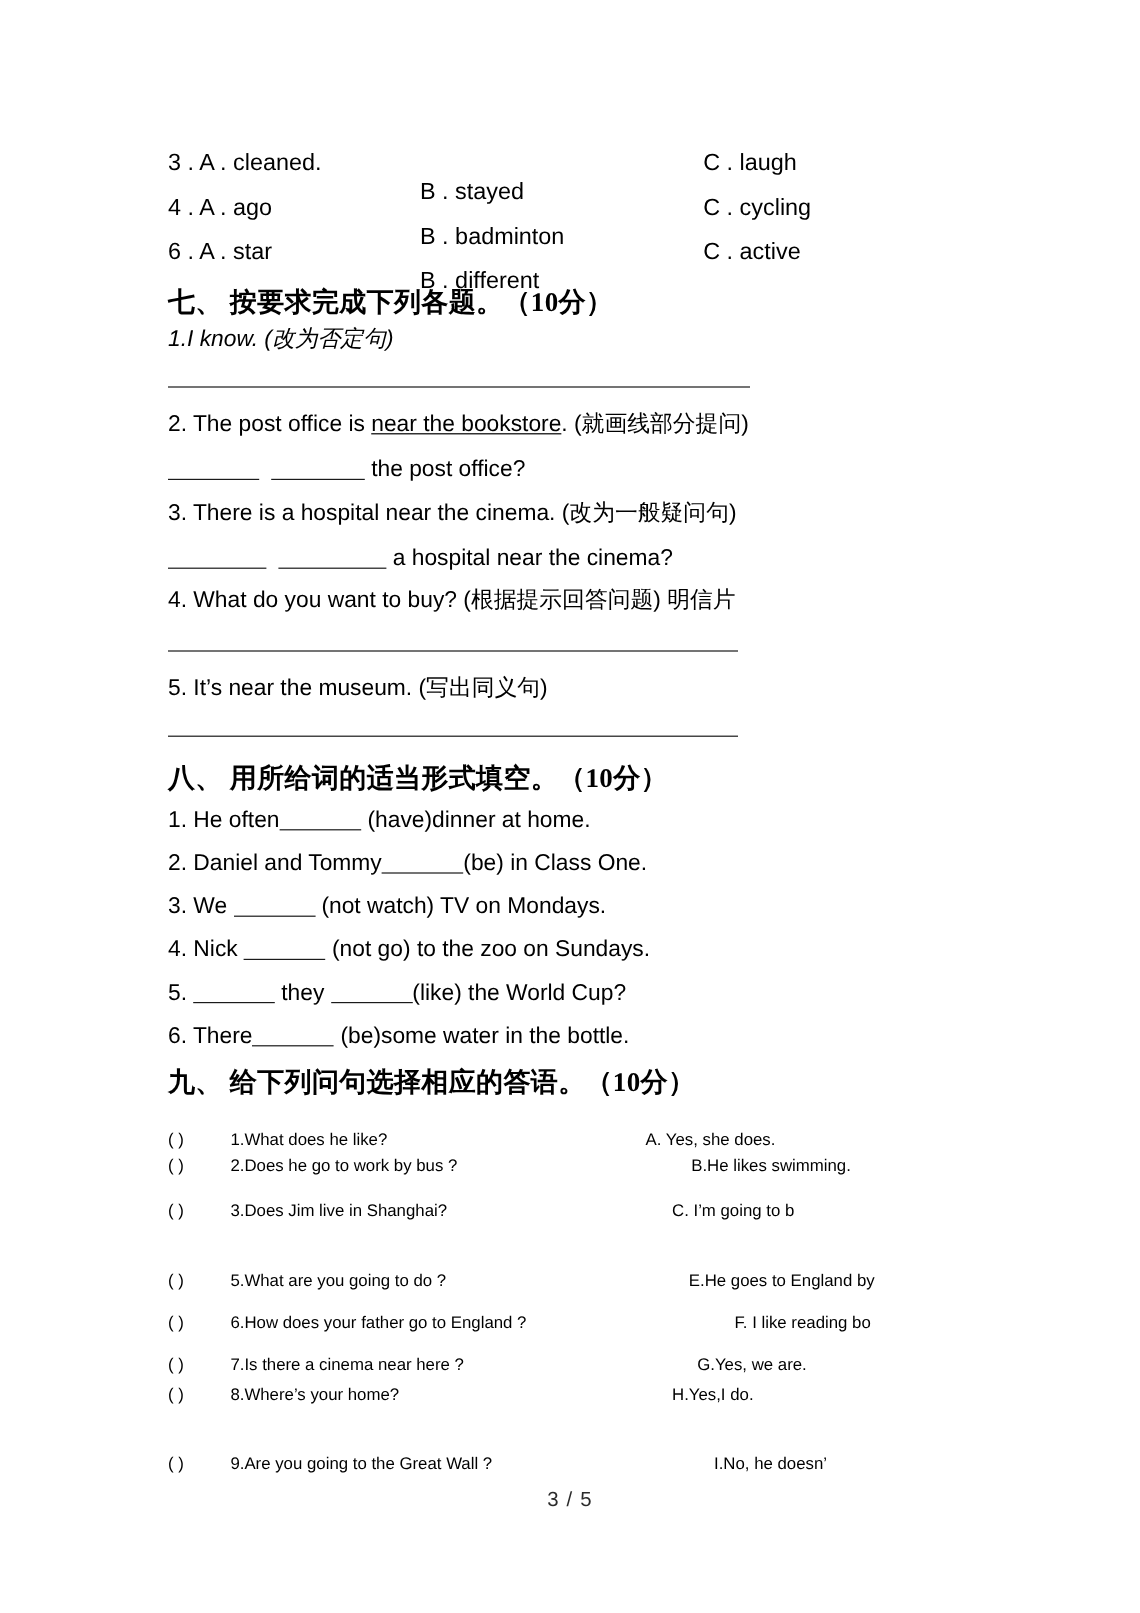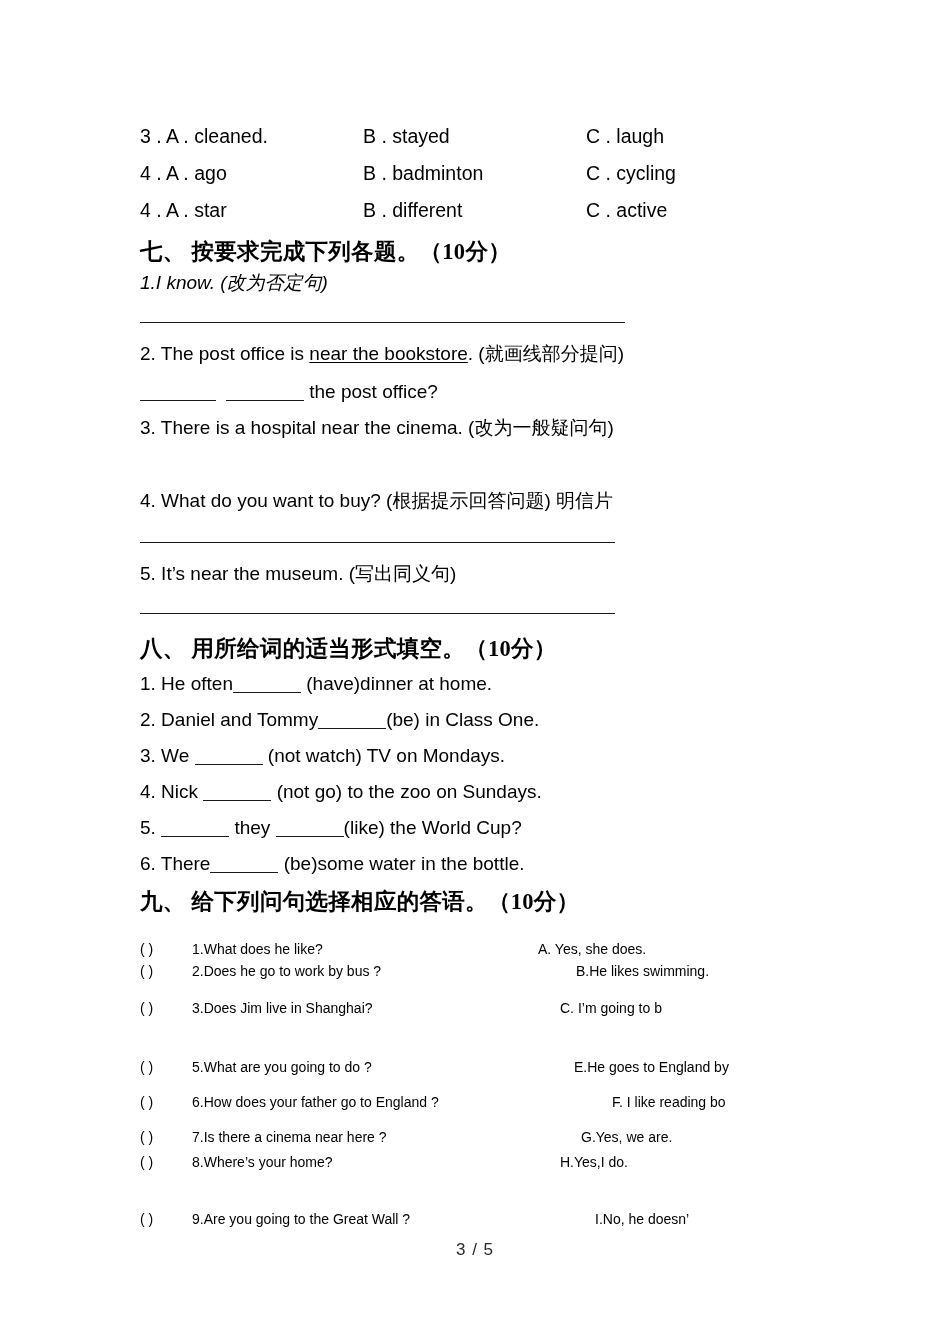--- a/index.html
+++ b/index.html
@@ -29,21 +29,21 @@
     width: 700px;
   }
   .mc-row {
     position: relative;
     height: 37px;
     font-size: 19.5px;
     line-height: 37px;
     white-space: nowrap;
   }
   .mc-a { position: absolute; left: 0px; }
-  .mc-b { position: absolute; left: 223px; }
+  .mc-b { position: absolute; left: 210px; margin-top: 24px; }
   .mc-c { position: absolute; left: 446px; }
 
   
   .sec-heading {
     position: absolute;
     left: 140px;
     font-family: "Liberation Serif", "DejaVu Serif", serif;
     font-weight: bold;
     font-size: 22.5px;
     letter-spacing: 0.3px;
@@ -112,39 +112,42 @@
       <span class="mc-a">3 . A . cleaned.</span>
       <span class="mc-b">B . stayed</span>
       <span class="mc-c">C . laugh</span>
     </div>
     <div class="mc-row">
       <span class="mc-a">4 . A . ago</span>
       <span class="mc-b">B . badminton</span>
       <span class="mc-c">C . cycling</span>
     </div>
     <div class="mc-row">
-      <span class="mc-a">4 . A . star</span>
+      <span class="mc-a">6 . A . star</span>
       <span class="mc-b">B . different</span>
       <span class="mc-c">C . active</span>
     </div>
   </div>
 
   <div class="sec-heading" id="heading-7">七、 按要求完成下列各题。（10分）</div>
 
   <div class="line" style="top:272px;font-style:italic;">1.I know. (改为否定句)</div>
   <div class="answer-rule" style="top:322px; width:485px;"></div>
 
   <div class="line" style="top:343px;">
     <span>2. The post office is </span><span class="u">near the bookstore</span><span>. (就画线部分提问)</span>
   </div>
   <div class="line" style="top:381px;">
     <span class="blank" style="width:76px;"></span><span style="display:inline-block;width:10px;"></span><span class="blank" style="width:78px;"></span><span>  the post office?</span>
   </div>
 
   <div class="line" style="top:417px;">3. There is a hospital near the cinema. (改为一般疑问句)</div>
+  <div class="line" style="top:455px;">
+    <span class="blank" style="width:82px;"></span><span style="display:inline-block;width:10px;"></span><span class="blank" style="width:90px;"></span><span>  a hospital near the cinema?</span>
+  </div>
 
   <div class="line" style="top:490px;">4. What do you want to buy? (根据提示回答问题)  明信片</div>
   <div class="answer-rule" style="top:542px; width:475px;"></div>
 
   <div class="line" style="top:563px;">5. It’s near the museum. (写出同义句)</div>
   <div class="answer-rule" style="top:613px; width:475px;"></div>
 
   <div class="sec-heading" id="heading-8">八、 用所给词的适当形式填空。（10分）</div>
 
   <div class="line" style="top:673px;">

